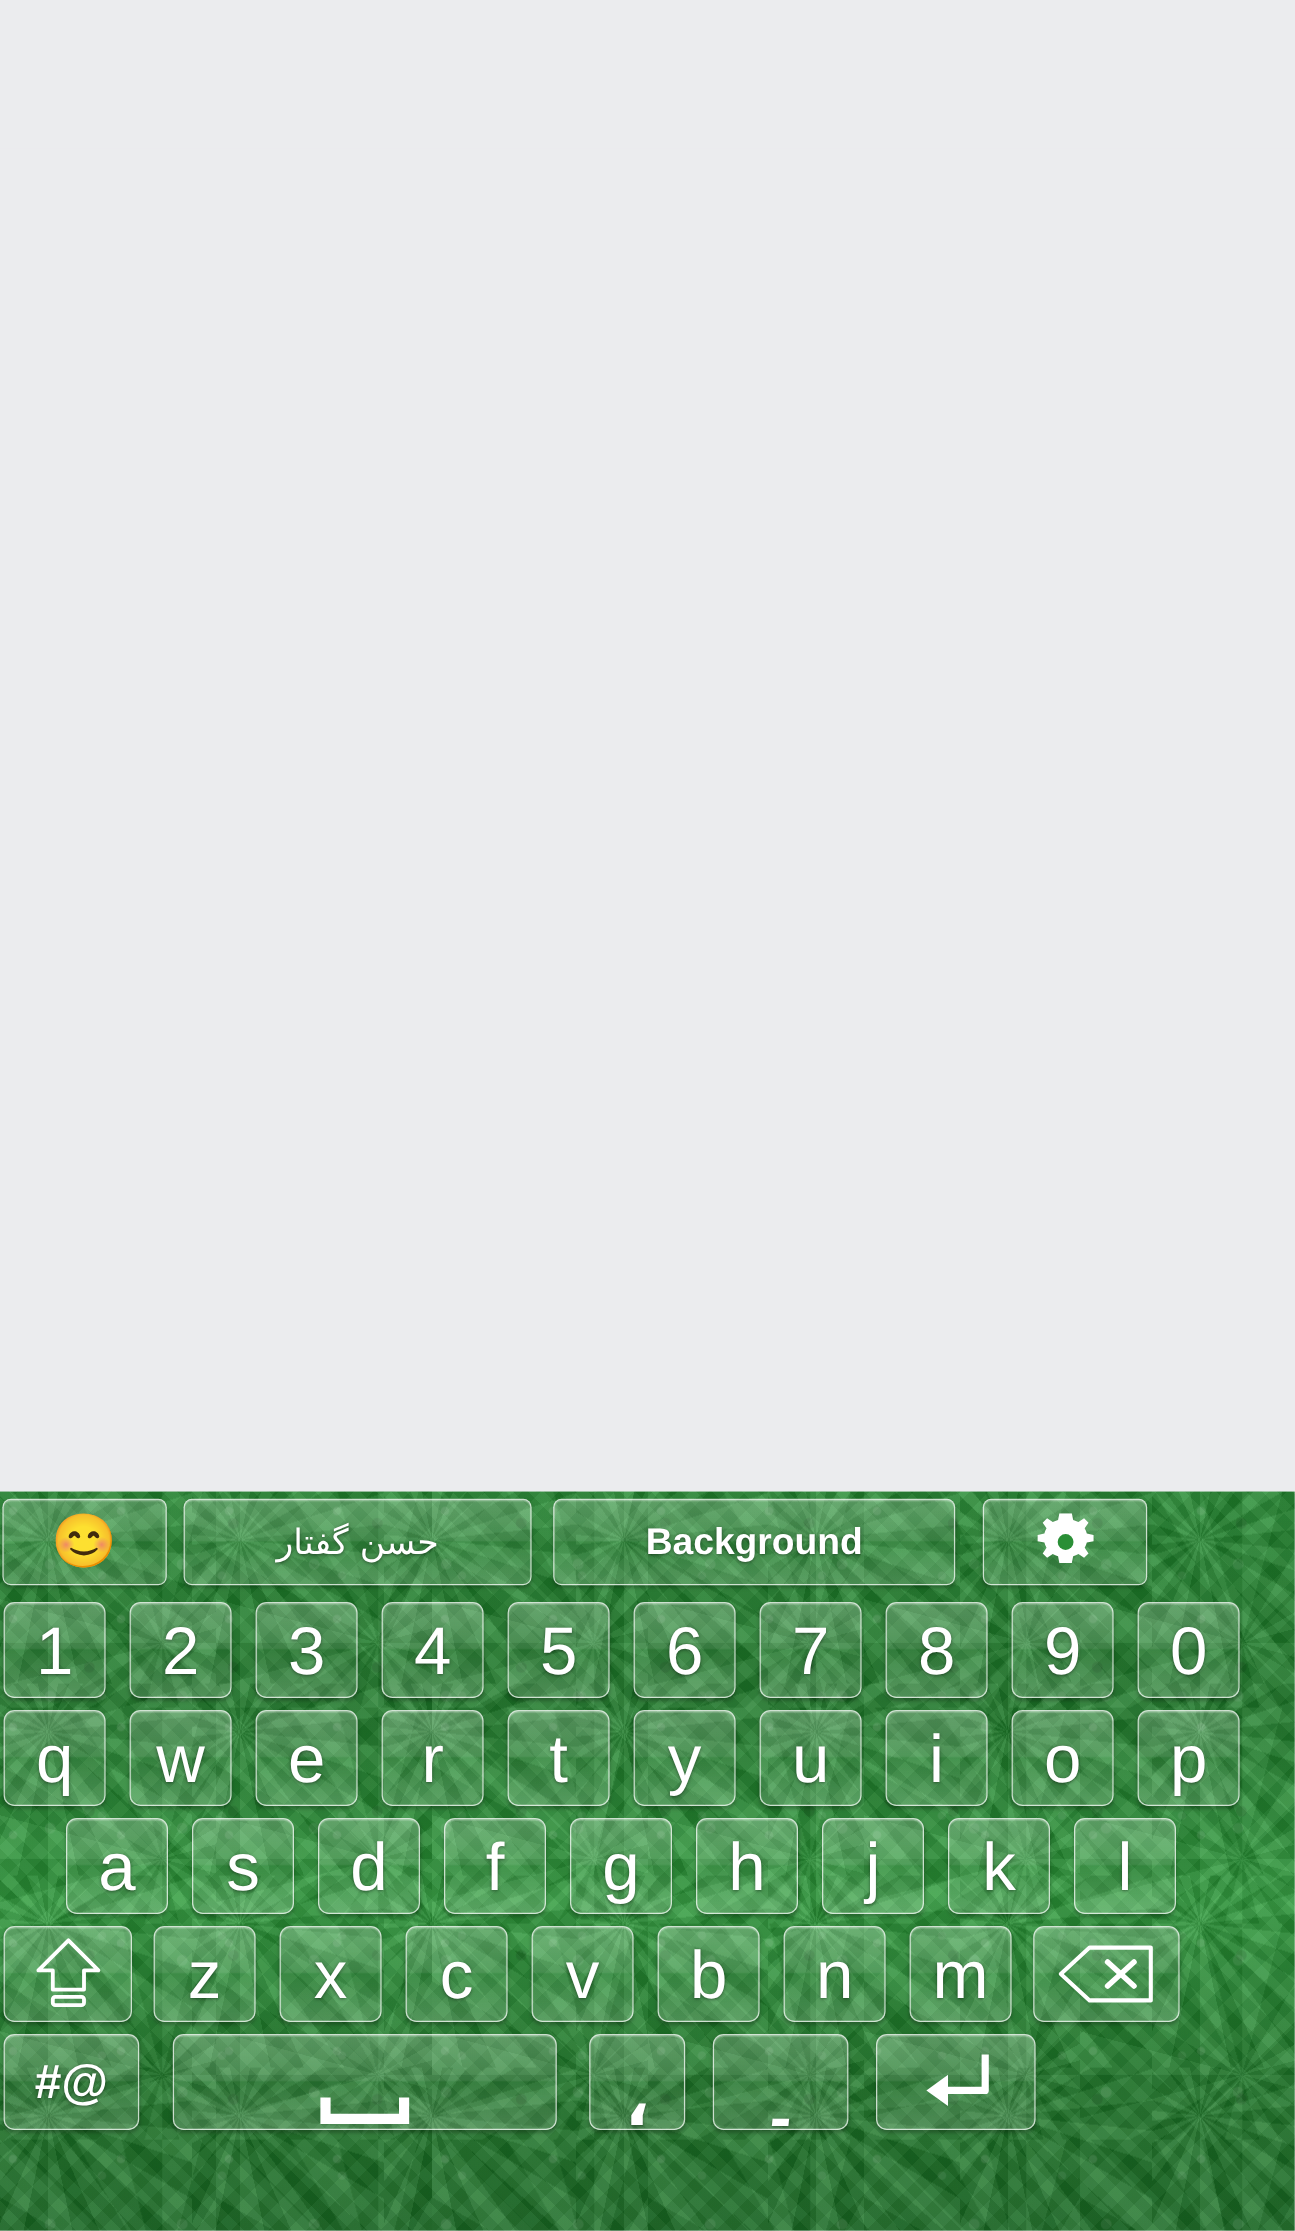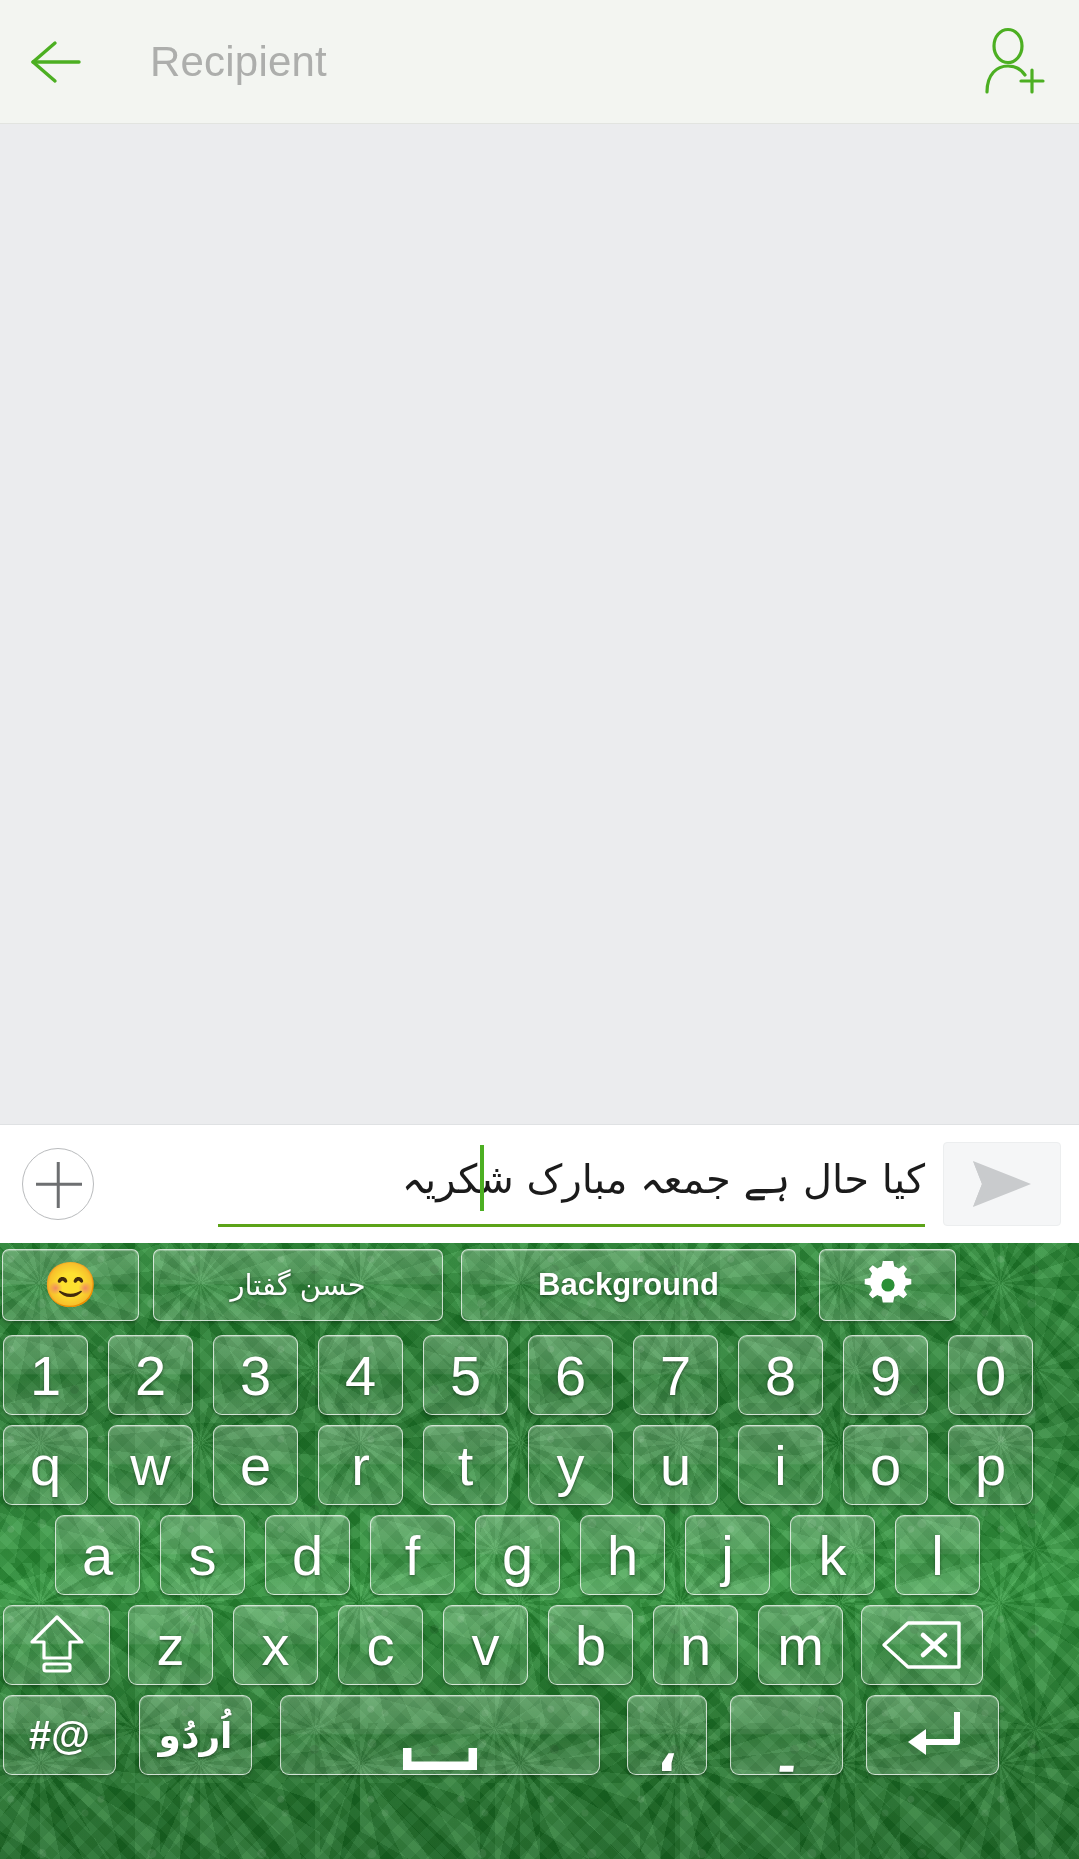--- a/index.html
+++ b/index.html
@@ -167,58 +167,23 @@
   .b-key .urdu-label{ font-family:"DejaVu Sans", sans-serif; font-size:36px; font-weight:bold; }
   .punct .key-label{ font-size:54px; font-weight:bold; }
 
   svg{ display:block; }
 </style>
 </head>
 <body>
 
 <div id="app">
 
-  <div class="header">
-    <div class="back-btn">
-      <svg width="62" height="46" viewBox="0 0 62 46">
-        <path d="M26 4 L4 23 L26 42" fill="none" stroke="#4caf22" stroke-width="3.4" stroke-linecap="round" stroke-linejoin="round"></path>
-        <line x1="4" y1="23" x2="50" y2="23" stroke="#4caf22" stroke-width="3.4" stroke-linecap="round"></line>
-      </svg>
-    </div>
-    <div class="recipient-field">
-      <input class="recipient-input" type="text" placeholder="Recipient" value="" style="">
-    </div>
-    <div class="addcontact-btn">
-      <svg width="70" height="72" viewBox="0 0 70 72">
-        <ellipse cx="29" cy="20" rx="14" ry="16.5" fill="none" stroke="#4caf22" stroke-width="3.2"></ellipse>
-        <path d="M8 66 C8 48 18 40 29 40 C36 40 42 43 46 49" fill="none" stroke="#4caf22" stroke-width="3.2" stroke-linecap="round"></path>
-        <line x1="53" y1="44" x2="53" y2="66" stroke="#4caf22" stroke-width="3.2" stroke-linecap="round"></line>
-        <line x1="42" y1="55" x2="64" y2="55" stroke="#4caf22" stroke-width="3.2" stroke-linecap="round"></line>
-      </svg>
-    </div>
-  </div>
 
   <div class="conversation"></div>
 
-  <div class="compose">
-    <div class="plus-btn">
-      <div class="plus-circle"></div>
-    </div>
-    <div class="msg-wrap">
-      <div class="msg-text">کیا حال ہے جمعہ مبارک شکریہ</div>
-      <div class="caret"></div>
-      <div class="msg-underline"></div>
-    </div>
-    <div class="send-btn">
-      <svg width="66" height="52" viewBox="0 0 66 52">
-        <path d="M4 3 L62 26 L4 49 L13 26 Z" fill="#c9cbcd"></path>
-        <path d="M4 3 L13 26 L4 49 L22 28 Z" fill="#c9cbcd"></path>
-      </svg>
-    </div>
-  </div>
 
   <div class="keyboard">
 
     <div class="kb-row tool-row">
       <div class="key tool-key" style="width:137px;margin-left:2px;">
         <span class="emoji-glyph">😊</span>
       </div>
       <div class="key tool-key" style="width:290px;margin-left:14px;">
         <span class="key-label urdu-label">حسن گفتار</span>
       </div>
@@ -363,23 +328,20 @@
           <line x1="42" y1="16" x2="64" y2="36" stroke="#ffffff" stroke-width="4.6" stroke-linecap="round"></line>
           <line x1="64" y1="16" x2="42" y2="36" stroke="#ffffff" stroke-width="4.6" stroke-linecap="round"></line>
         </svg>
       </div>
     </div>
 
     <div class="kb-row b-row">
       <div class="key b-key" style="width:113px;margin-left:3px;">
         <span class="key-label">#@</span>
       </div>
-      <div class="key b-key" style="width:113px;margin-left:23px;">
-        <span class="key-label urdu-label">اُردُو</span>
-      </div>
       <div class="key b-key" style="width:320px;margin-left:28px;align-items:flex-end;">
         <svg width="74" height="24" viewBox="0 0 74 24" style="margin-bottom:4px;">
           <path d="M4 2 L4 20 L70 20 L70 2" fill="none" stroke="#ffffff" stroke-width="9" stroke-linejoin="miter"></path>
         </svg>
       </div>
       <div class="key b-key punct" style="width:80px;margin-left:27px;align-items:flex-end;">
         <span class="key-label" style="font-family:'DejaVu Sans',sans-serif;line-height:0.8;">،</span>
       </div>
       <div class="key b-key punct" style="width:113px;margin-left:23px;align-items:flex-end;">
         <span class="key-label" style="font-family:'DejaVu Sans',sans-serif;line-height:0.8;">۔</span>

